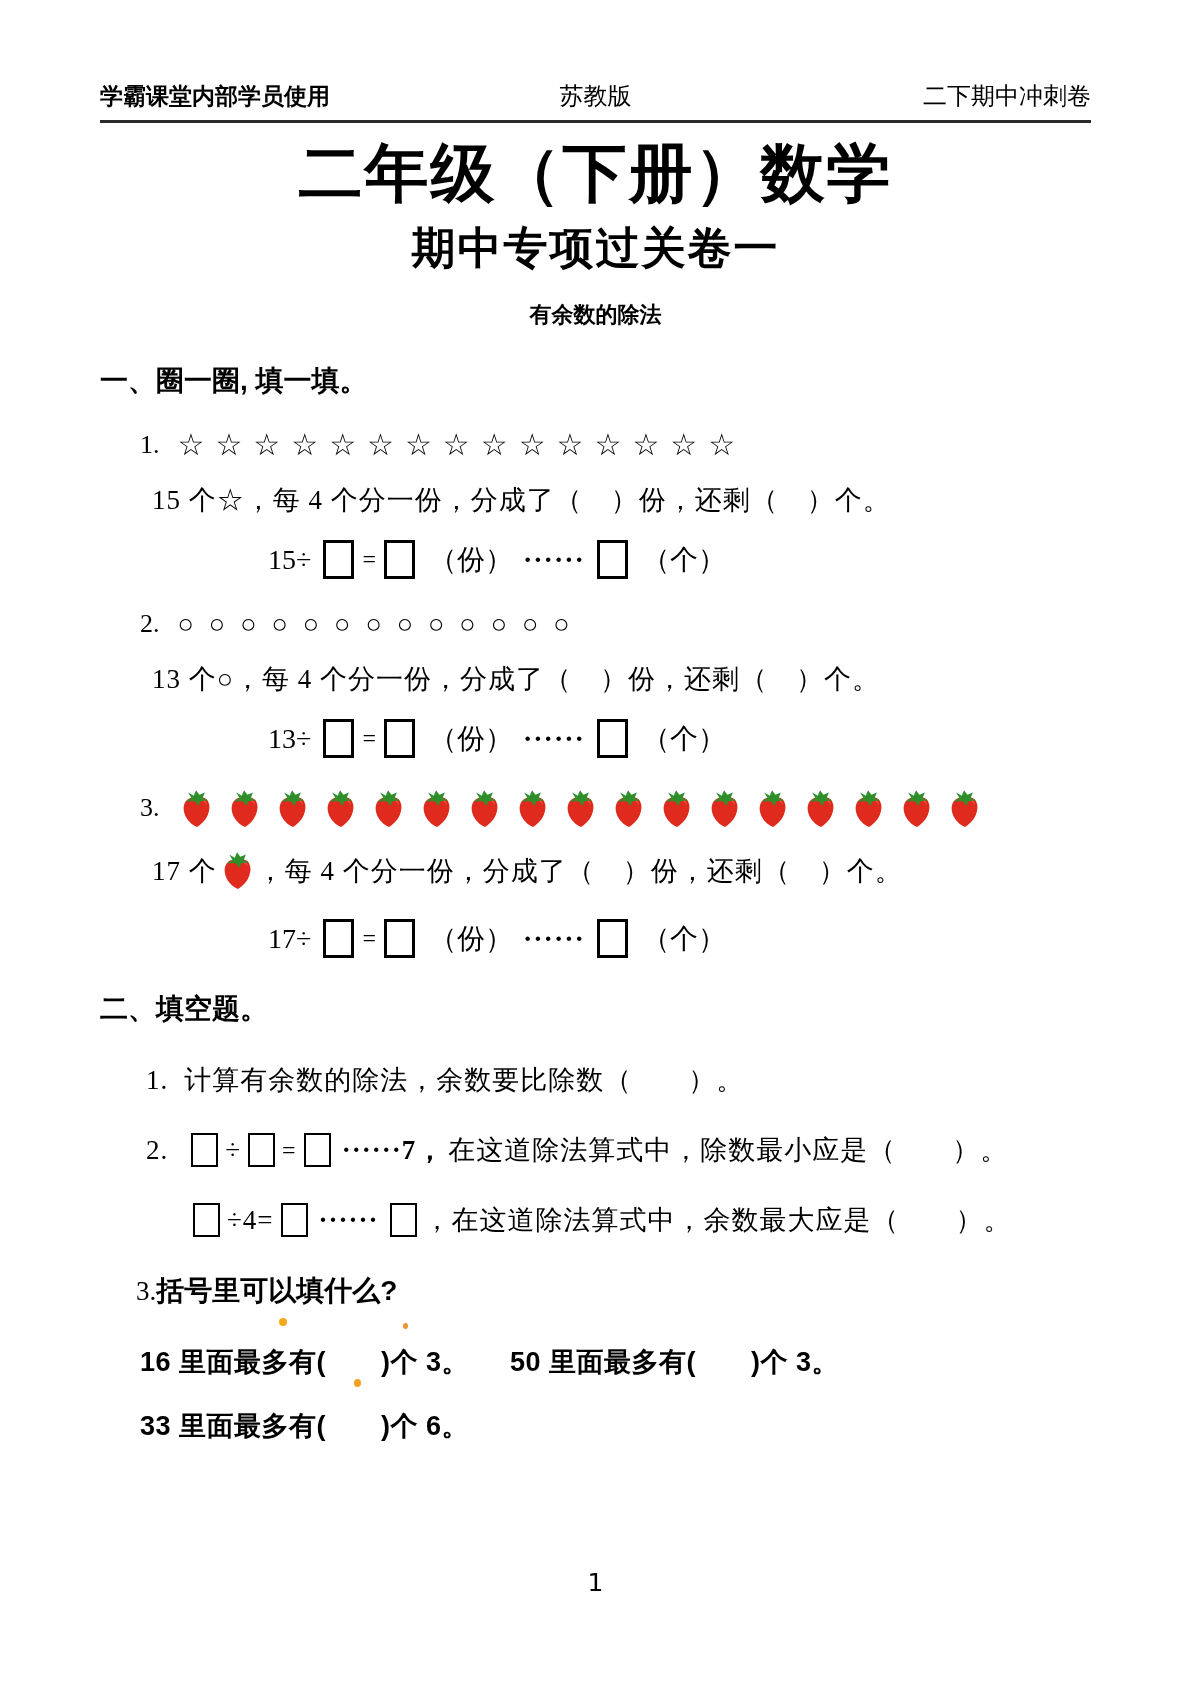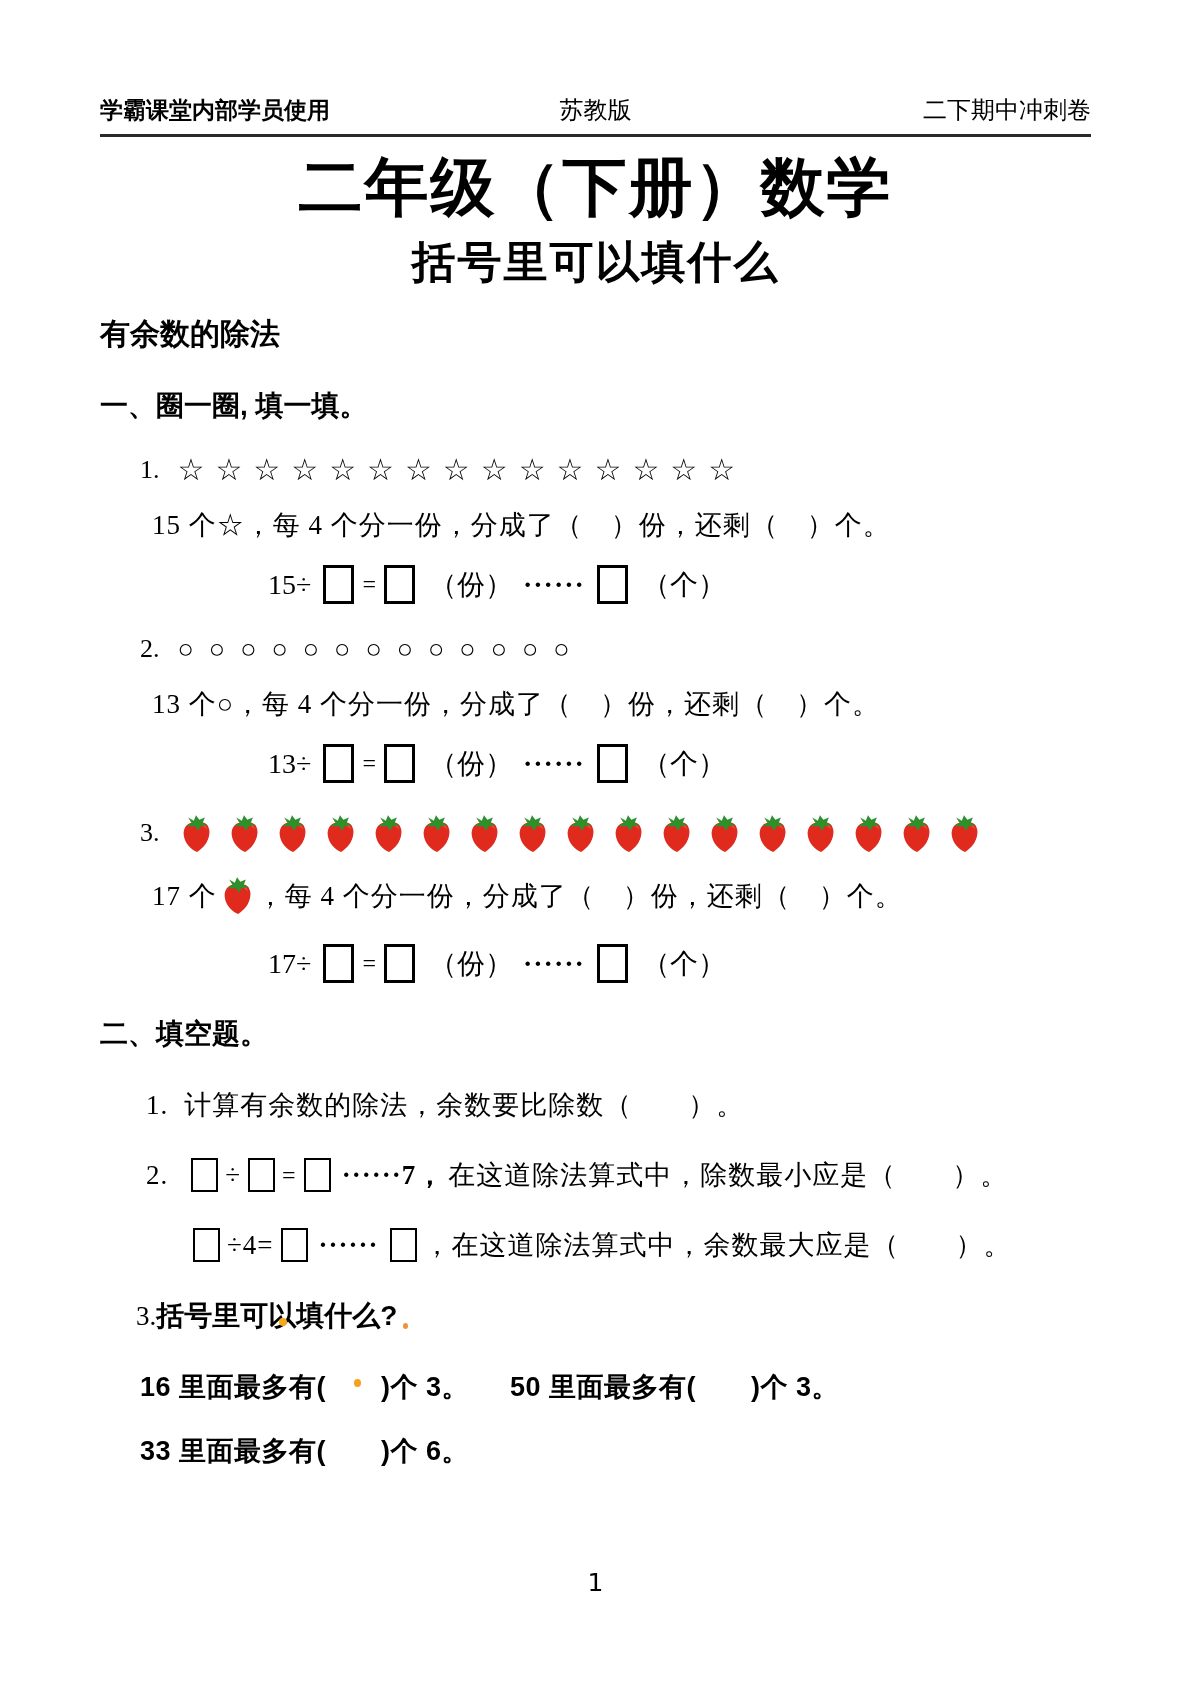--- a/index.html
+++ b/index.html
@@ -15,30 +15,29 @@
     overflow: hidden;
   }
   .content { padding: 80px 100px 0 100px; }
 
   
   .hdr {
     display: flex;
     align-items: baseline;
     border-bottom: 3px solid #2a2a2a;
     padding-bottom: 8px;
-    margin-top: 14px;
   }
   .hdr .h-left  { flex: 1; text-align: left;  font-family: "Liberation Sans","DejaVu Sans",sans-serif; font-weight: 700; font-size: 23px; }
   .hdr .h-center{ flex: 1; text-align: center; font-size: 24px; }
   .hdr .h-right { flex: 1; text-align: right;  font-size: 24px; }
 
   
   .title-main  { margin-top: 16px; text-align: center; font-size: 64px; font-weight: 700; letter-spacing: 2px; line-height: 1.1; }
   .title-sub   { margin-top: 10px; text-align: center; font-size: 44px; font-weight: 900; letter-spacing: 2px; }
-  .title-topic { margin-top: 22px; text-align: left; font-size: 30px; font-weight: 800; }
+  .title-topic { margin-top: 22px; text-align: center; font-size: 22px; font-weight: 800; }
 
   
   .sec-heading {
     margin-top: 32px;
     font-family: "Liberation Sans","DejaVu Sans",sans-serif;
     font-weight: 700;
     font-size: 28px;
   }
 
   
@@ -108,21 +107,21 @@
 <div class="page">
   <div class="content">
 
     <div class="hdr">
       <span class="h-left">学霸课堂内部学员使用</span>
       <span class="h-center">苏教版</span>
       <span class="h-right">二下期中冲刺卷</span>
     </div>
 
     <div class="title-main">二年级（下册）数学</div>
-    <div class="title-sub">括号里可以填什么</div>
+    <div class="title-sub">期中专项过关卷一</div>
     <div class="title-topic">有余数的除法</div>
 
     <div class="sec-heading">一、圈一圈, 填一填。</div>
 
     <div class="prob-row">
       <span class="prob-num">1.</span>
       <span class="icon-row stars">
           <span class="icon">☆</span>
           <span class="icon">☆</span>
           <span class="icon">☆</span>

